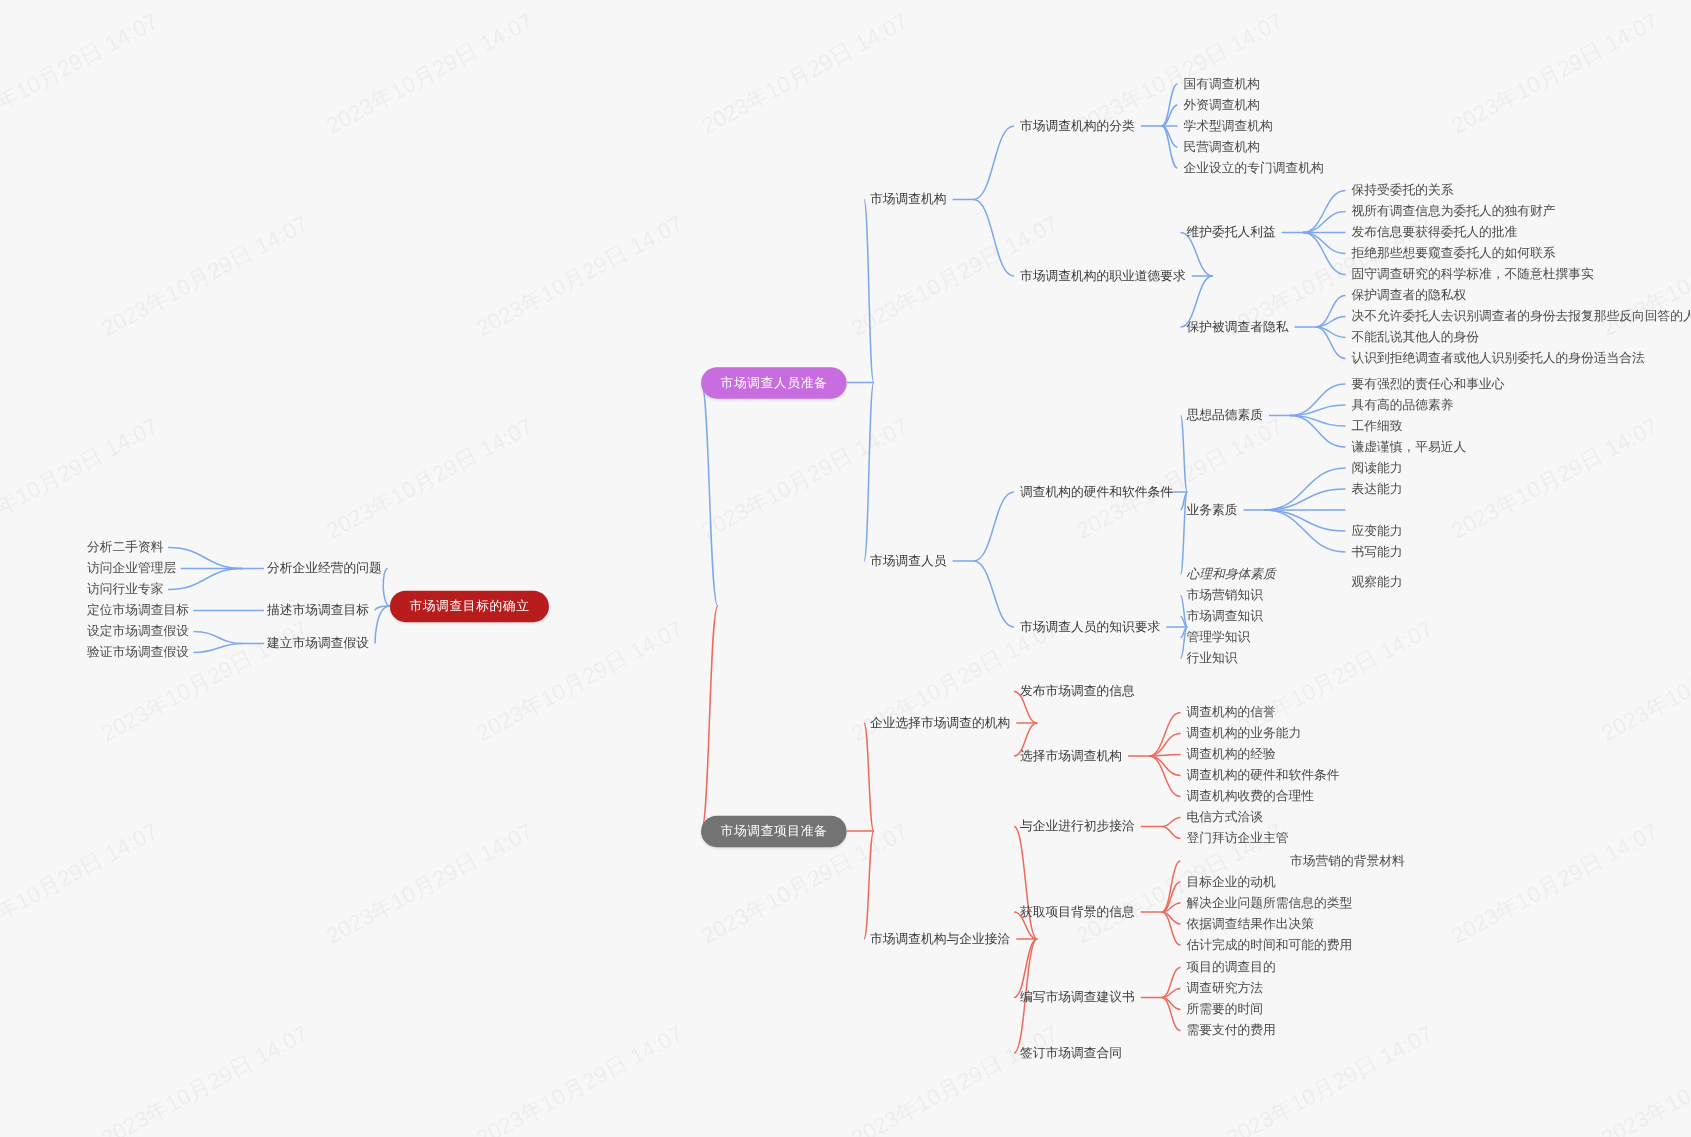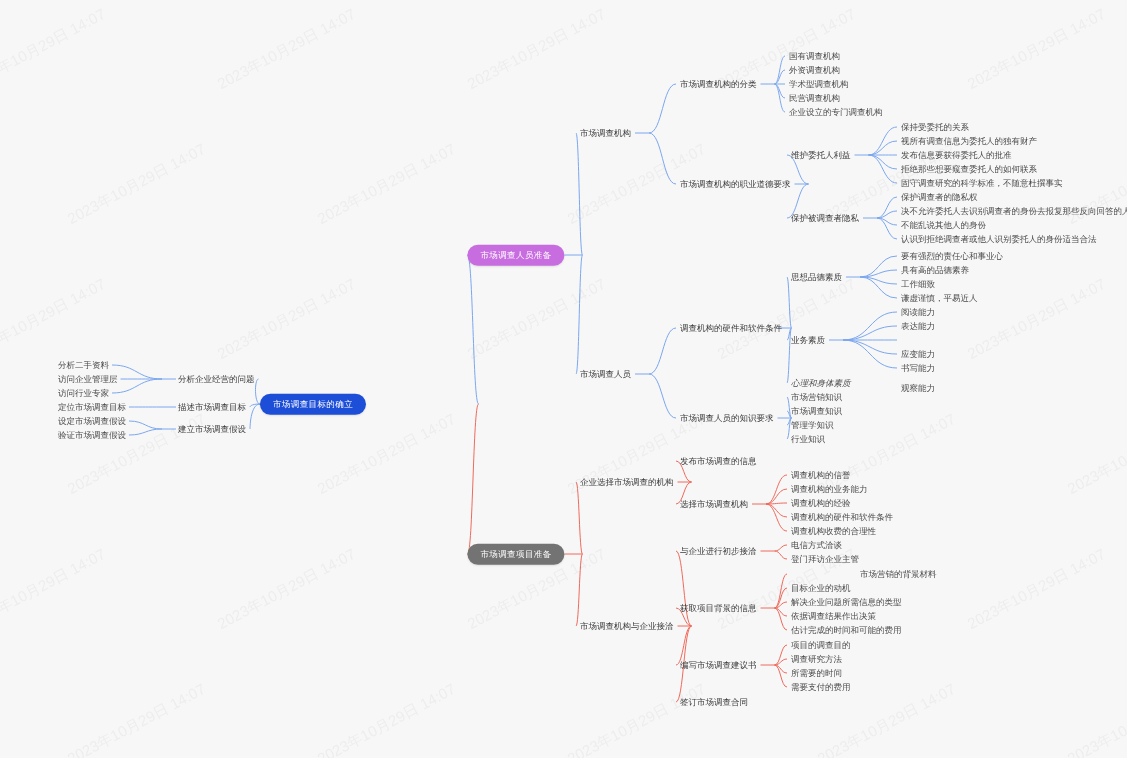--- a/index.html
+++ b/index.html
@@ -201,21 +201,21 @@
       <div class="watermark" style="left: 710px; top: 580px;">2023年10月29日 14:07</div>
       <div class="watermark" style="left: 960px; top: 580px;">2023年10月29日 14:07</div>
       <div class="watermark" style="left: 60px; top: 715px;">2023年10月29日 14:07</div>
       <div class="watermark" style="left: 310px; top: 715px;">2023年10月29日 14:07</div>
       <div class="watermark" style="left: 560px; top: 715px;">2023年10月29日 14:07</div>
       <div class="watermark" style="left: 810px; top: 715px;">2023年10月29日 14:07</div>
       <div class="watermark" style="left: 1060px; top: 715px;">2023年10月29日 14:07</div>
     </div>
 
 
-  <div class="pill" id="goal-pill" style="left: 313px; top: 404px; background: #1d4ed8;">市场调查目标的确立</div>
+  <div class="pill" id="goal-pill" style="left: 313px; top: 404px; background: #b91c1c;">市场调查目标的确立</div>
 
   <div class="pill" id="personnel-pill" style="left: 516px; top: 255px; background: rgb(200, 109, 224);">市场调查人员准备</div>
   <div class="pill" id="project-pill" style="left: 516px; top: 554px; background: #737373;">市场调查项目准备</div>
 
   <div id="nodes-layer">
       <div class="node branch right" style="left: 580px; top: 133px;">市场调查机构</div>
       <div class="node branch right" style="left: 680px; top: 84px;">市场调查机构的分类</div>
       <div class="node leaf right" style="left: 789px; top: 56px;">国有调查机构</div>
       <div class="node leaf right" style="left: 789px; top: 70px;">外资调查机构</div>
       <div class="node leaf right" style="left: 789px; top: 84px;">学术型调查机构</div>

